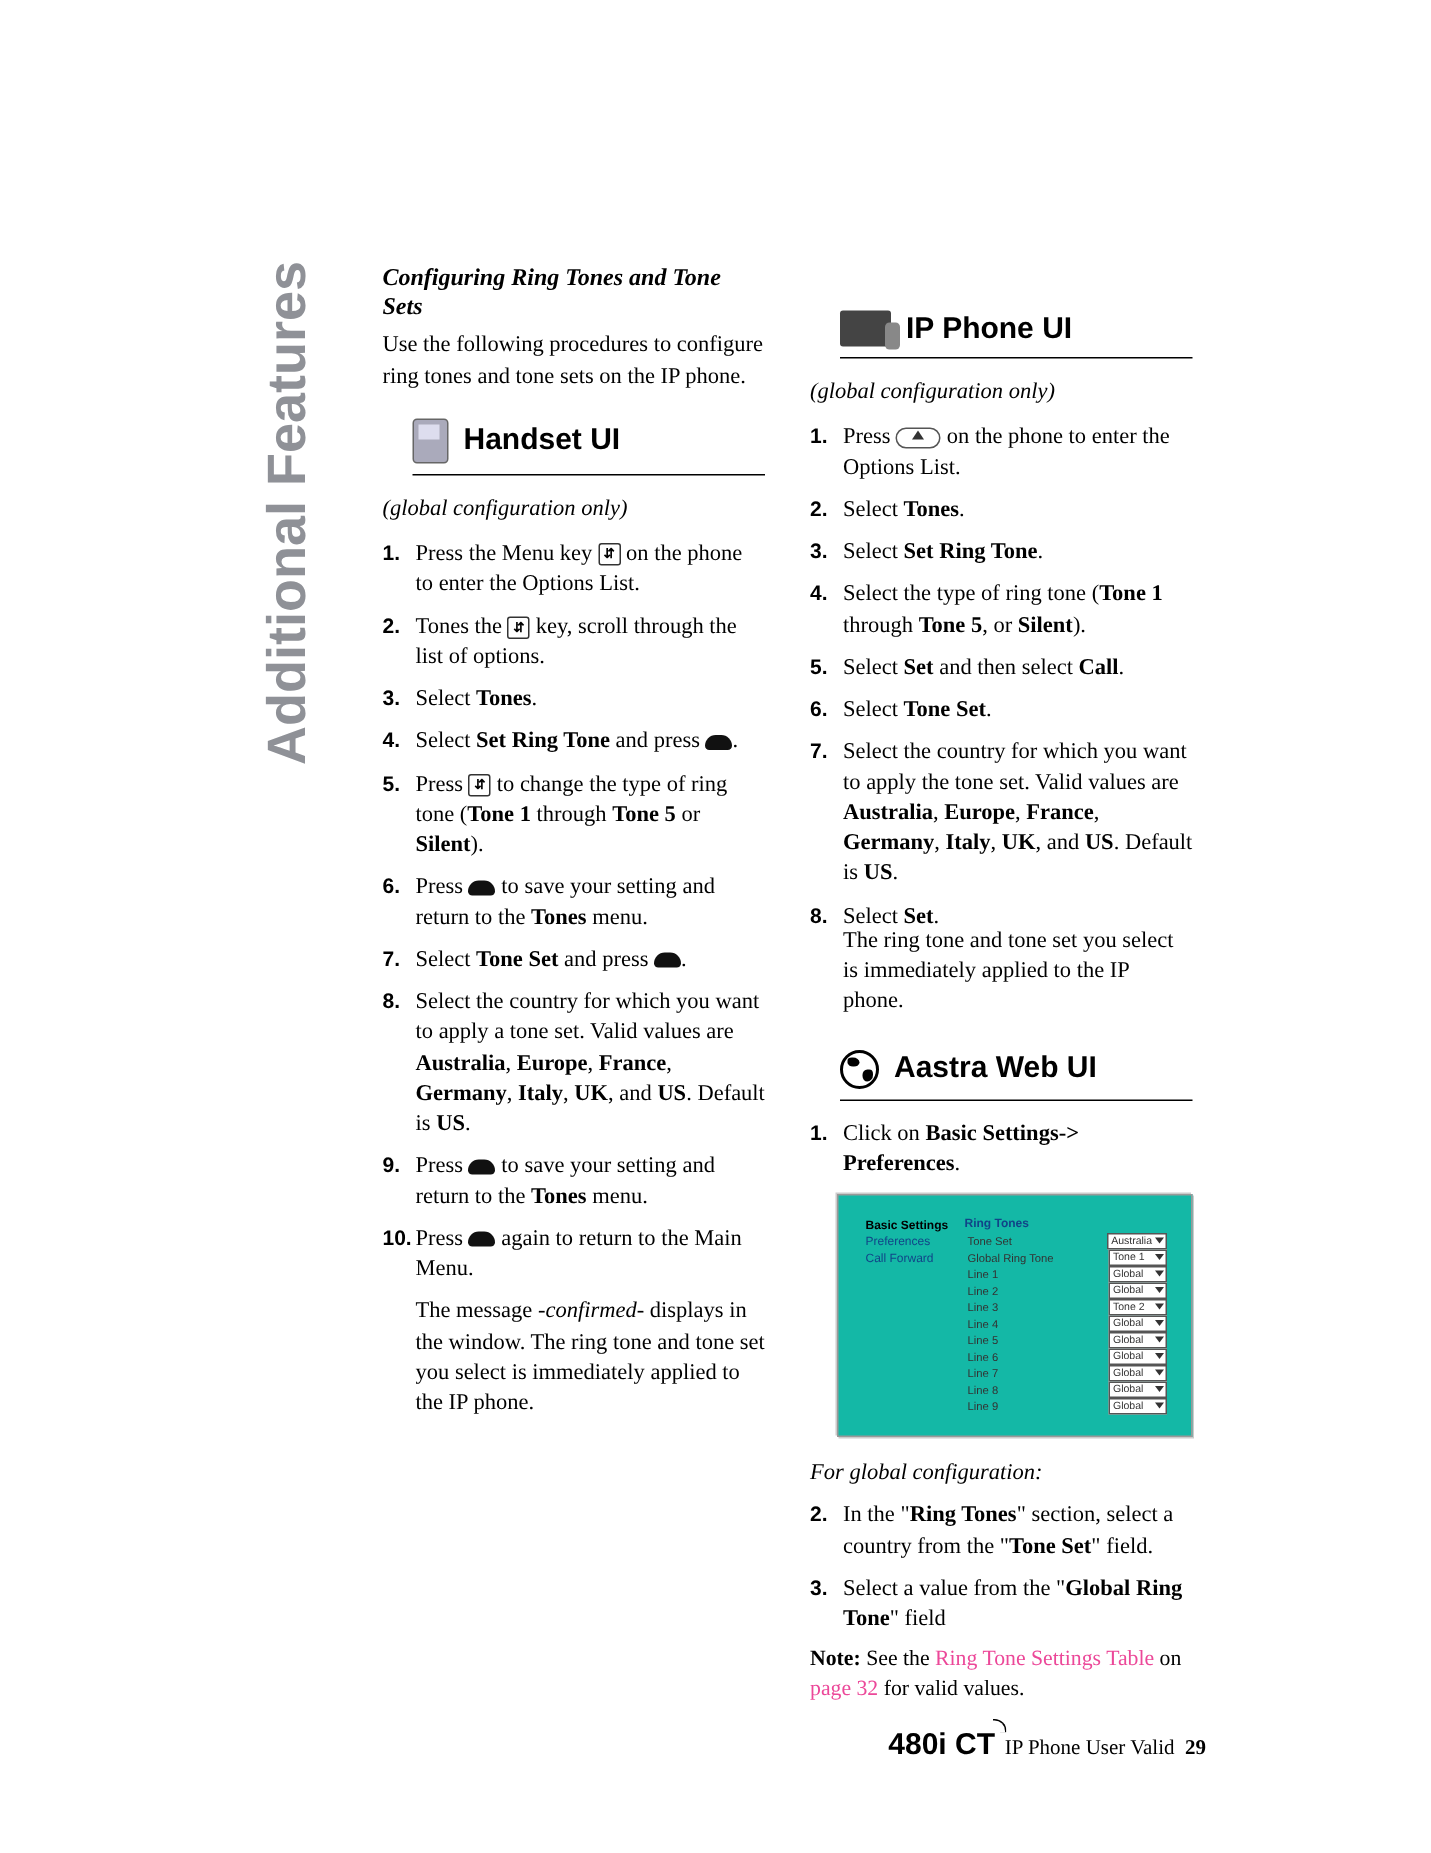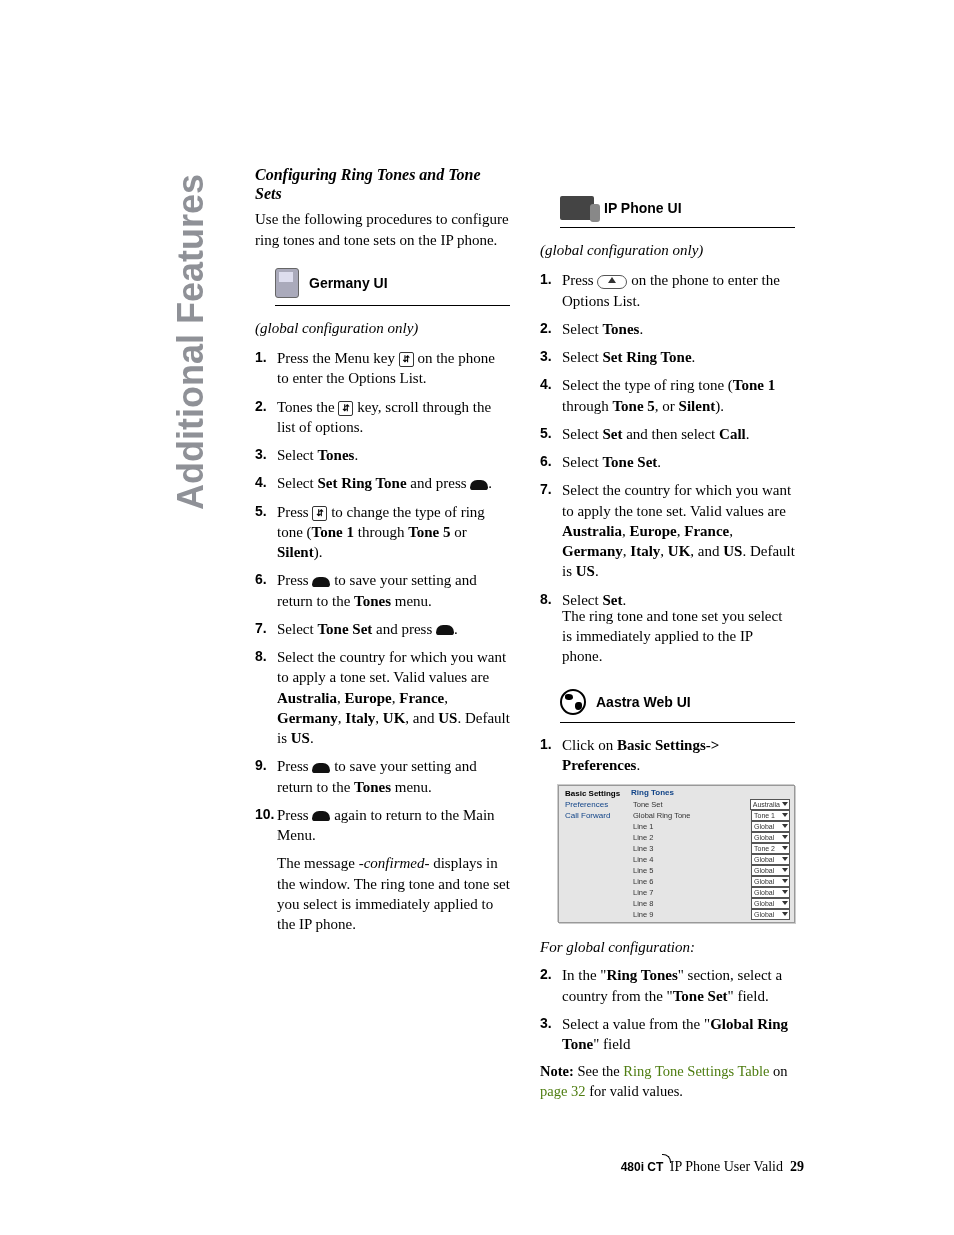--- a/index.html
+++ b/index.html
@@ -25,21 +25,21 @@
     transform-origin: left top;
     font-family: Arial, Helvetica, sans-serif;
     font-weight: bold;
     font-size: 36px;
     color: #8f9197;
     white-space: nowrap;
   }
   .columns {
     position: absolute;
     left: 255px;
-    top: 165px;
+    top: 176px;
     width: 545px;
     display: flex;
     gap: 30px;
   }
   .col {
     width: 255px;
   }
   h3.section-title {
     font-style: italic;
     font-weight: bold;
@@ -59,21 +59,21 @@
     padding-bottom: 3px;
   }
   .ui-box hr {
     border: none;
     border-top: 1px solid #000;
     margin: 4px 0 12px 0;
   }
   .ui-label {
     font-family: Arial, Helvetica, sans-serif;
     font-weight: bold;
-    font-size: 14px;
+    font-size: 20px;
   }
   .subnote {
     font-style: italic;
     margin: 0 0 10px 0;
   }
   ol.steps {
     list-style: none;
     padding: 0;
     margin: 0;
     counter-reset: step;
@@ -145,58 +145,58 @@
   }
   .globe-icon::before{content:"";position:absolute;left:3px;top:3px;width:8px;height:6px;background:#000;border-radius:40% 60% 50% 50%;}
   .globe-icon::after{content:"";position:absolute;right:2px;bottom:3px;width:7px;height:8px;background:#000;border-radius:50% 40% 60% 50%;}
 
   .step-tail { padding-left: 22px; margin-top:-4px; margin-bottom: 10px; line-height:1.35;}
   .confirm-block { padding-left: 22px; line-height:1.35; }
 
   .screenshot-box {
     border: 1px solid #999;
     box-shadow: 1px 1px 0 #ccc, -1px -1px 0 #ccc;
-    padding: 2px;
+    padding: 14px;
     margin: 10px 0 14px 18px;
     font-family: Arial, Helvetica, sans-serif;
     font-size: 8px;
     display: flex;
     gap: 8px;
-    background: #e5e5e5;
+    background: #14b8a6;
   }
   .shot-side {
     width: 62px;
     color: #114488;
   }
   .shot-side .sh-head { font-weight: bold; color:#000;}
   .shot-side div { padding: 1px 0 1px 4px;}
   .shot-main { flex: 1; }
   .shot-main .sh-head { font-weight: bold; color:#114488; padding-bottom:2px;}
   .shot-row { display:flex; justify-content: space-between; align-items:center; padding:0 2px; font-size:7.5px; color:#333;}
   .shot-row .dd {
     border:1px solid #555; font-size:7px; padding:0 9px 0 2px; min-width:26px;
     position: relative; background:#fff; line-height:9px;
   }
   .shot-row .dd::after{content:"";position:absolute;right:1px;top:2px;border-left:3px solid transparent;border-right:3px solid transparent;border-top:4px solid #333;}
 
   .ital-head { font-style: italic; margin: 4px 0 8px 0;}
   .note-line { padding-left: 0; line-height:1.35; font-size: 14.5px;}
   .note-line .b { font-family: inherit; }
-  .link { color: #4d7c0f; }
+  .link { color: #ec4899; }
 
   .footer {
     position: absolute;
     right: 150px;
     bottom: 60px;
     font-size: 14px;
   }
   .footer .model {
     font-family: Arial, Helvetica, sans-serif;
     font-weight: bold;
-    font-size: 12px;
+    font-size: 20px;
     position: relative;
     padding-right: 3px;
   }
   .footer .model::after{
     content:"";
     position:absolute; top:-6px; right:-5px; width:8px;height:8px;
     border:1.5px solid #000; border-left:none; border-bottom:none; border-radius:0 8px 0 0;
   }
   .footer .pg { font-weight: bold; }
 
@@ -216,21 +216,21 @@
 
   <div class="columns">
 
     <div class="col left">
       <h3 class="section-title">Configuring Ring Tones and Tone Sets</h3>
       <p class="intro">Use the following procedures to configure ring tones and tone sets on the IP phone.</p>
 
       <div class="ui-box">
         <div class="ui-head">
           <span class="handset-icon"></span>
-          <span class="ui-label">Germany UI</span>
+          <span class="ui-label">Handset UI</span>
         </div>
         <hr>
       </div>
 
       <p class="subnote">(global configuration only)</p>
 
       <ol class="steps">
         <li>
           <span>Press the Menu key </span><span class="icon menu-key">⇵</span><span> on the phone to enter the Options List.</span>
         </li>

